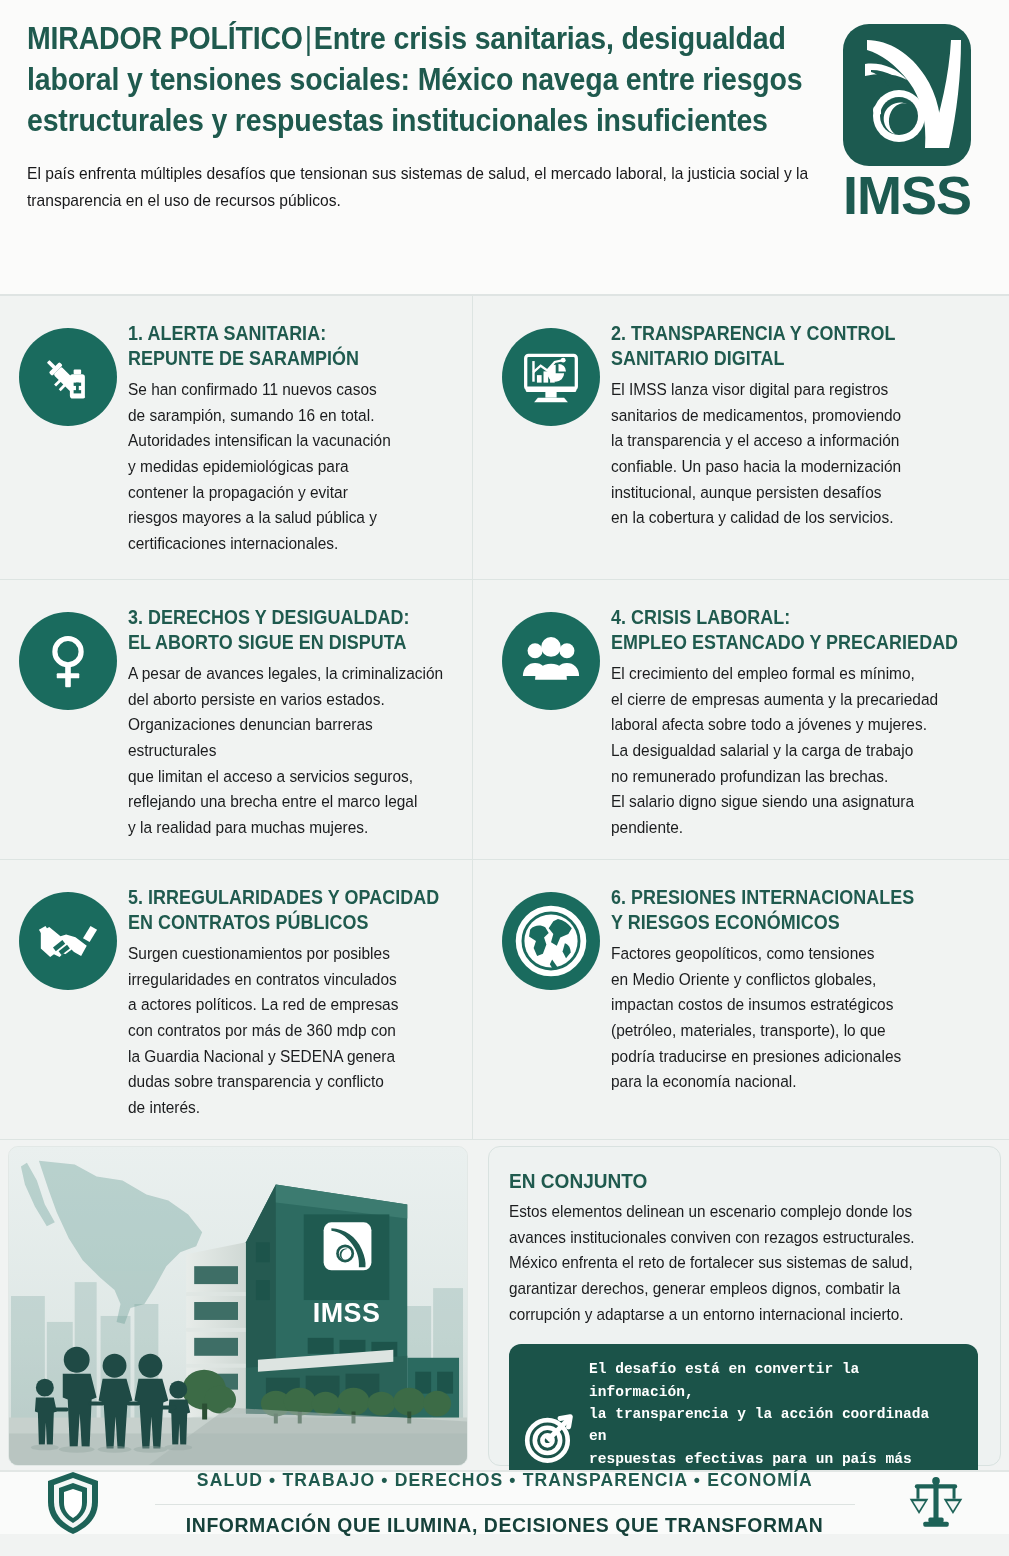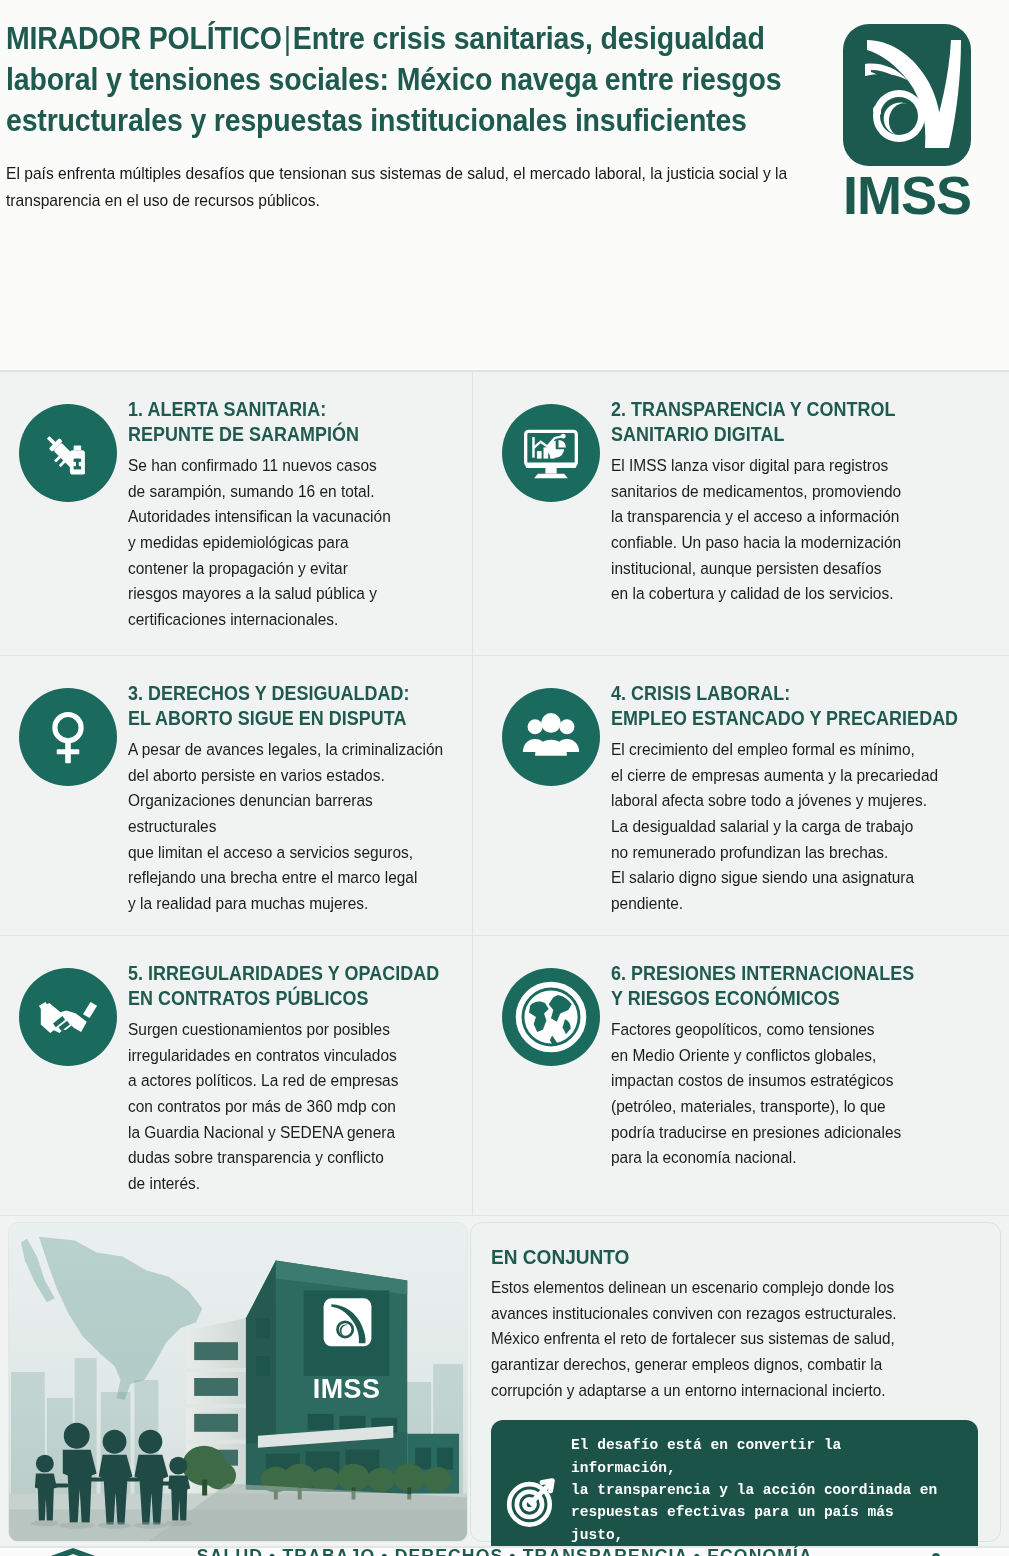--- a/index.html
+++ b/index.html
@@ -17,23 +17,23 @@
     position: relative;
     width: 1009px;
     height: 1556px;
     background: #f1f3f2;
     overflow: hidden;
   }
 
   
   .header {
     position: relative;
-    height: 372px;
+    height: 296px;
     background: #fbfbfa;
-    padding: 18px 26px 0 6px;
+    padding: 18px 26px 0 27px;
     border-bottom: 2px solid #dfe4e3;
   }
   .header-inner { display: flex; align-items: flex-start; }
   .header-text { flex: 1; padding-right: 14px; }
 
   .headline {
     font-size: 30.5px;
     line-height: 1.345;
     font-weight: 700;
     color: #1f5a4e;
@@ -149,21 +149,21 @@
     border-radius: 10px;
     overflow: hidden;
     position: relative;
     background: linear-gradient(180deg,#e9efee 0%,#dfe8e6 55%,#d3dedb 100%);
     border: 1px solid #e2e8e6;
   }
   .illo svg { width: 100%; height: 100%; display: block; }
 
   .conj-panel {
     flex: 1;
-    margin-left: 2px;
+    margin-left: 20px;
     border: 1px solid #d9e2e0;
     border-radius: 12px;
     background: #eef2f1;
     padding: 22px 22px 16px 20px;
     display: flex;
     flex-direction: column;
   }
   .conj-title {
     font-size: 20.5px;
     font-weight: 700;

